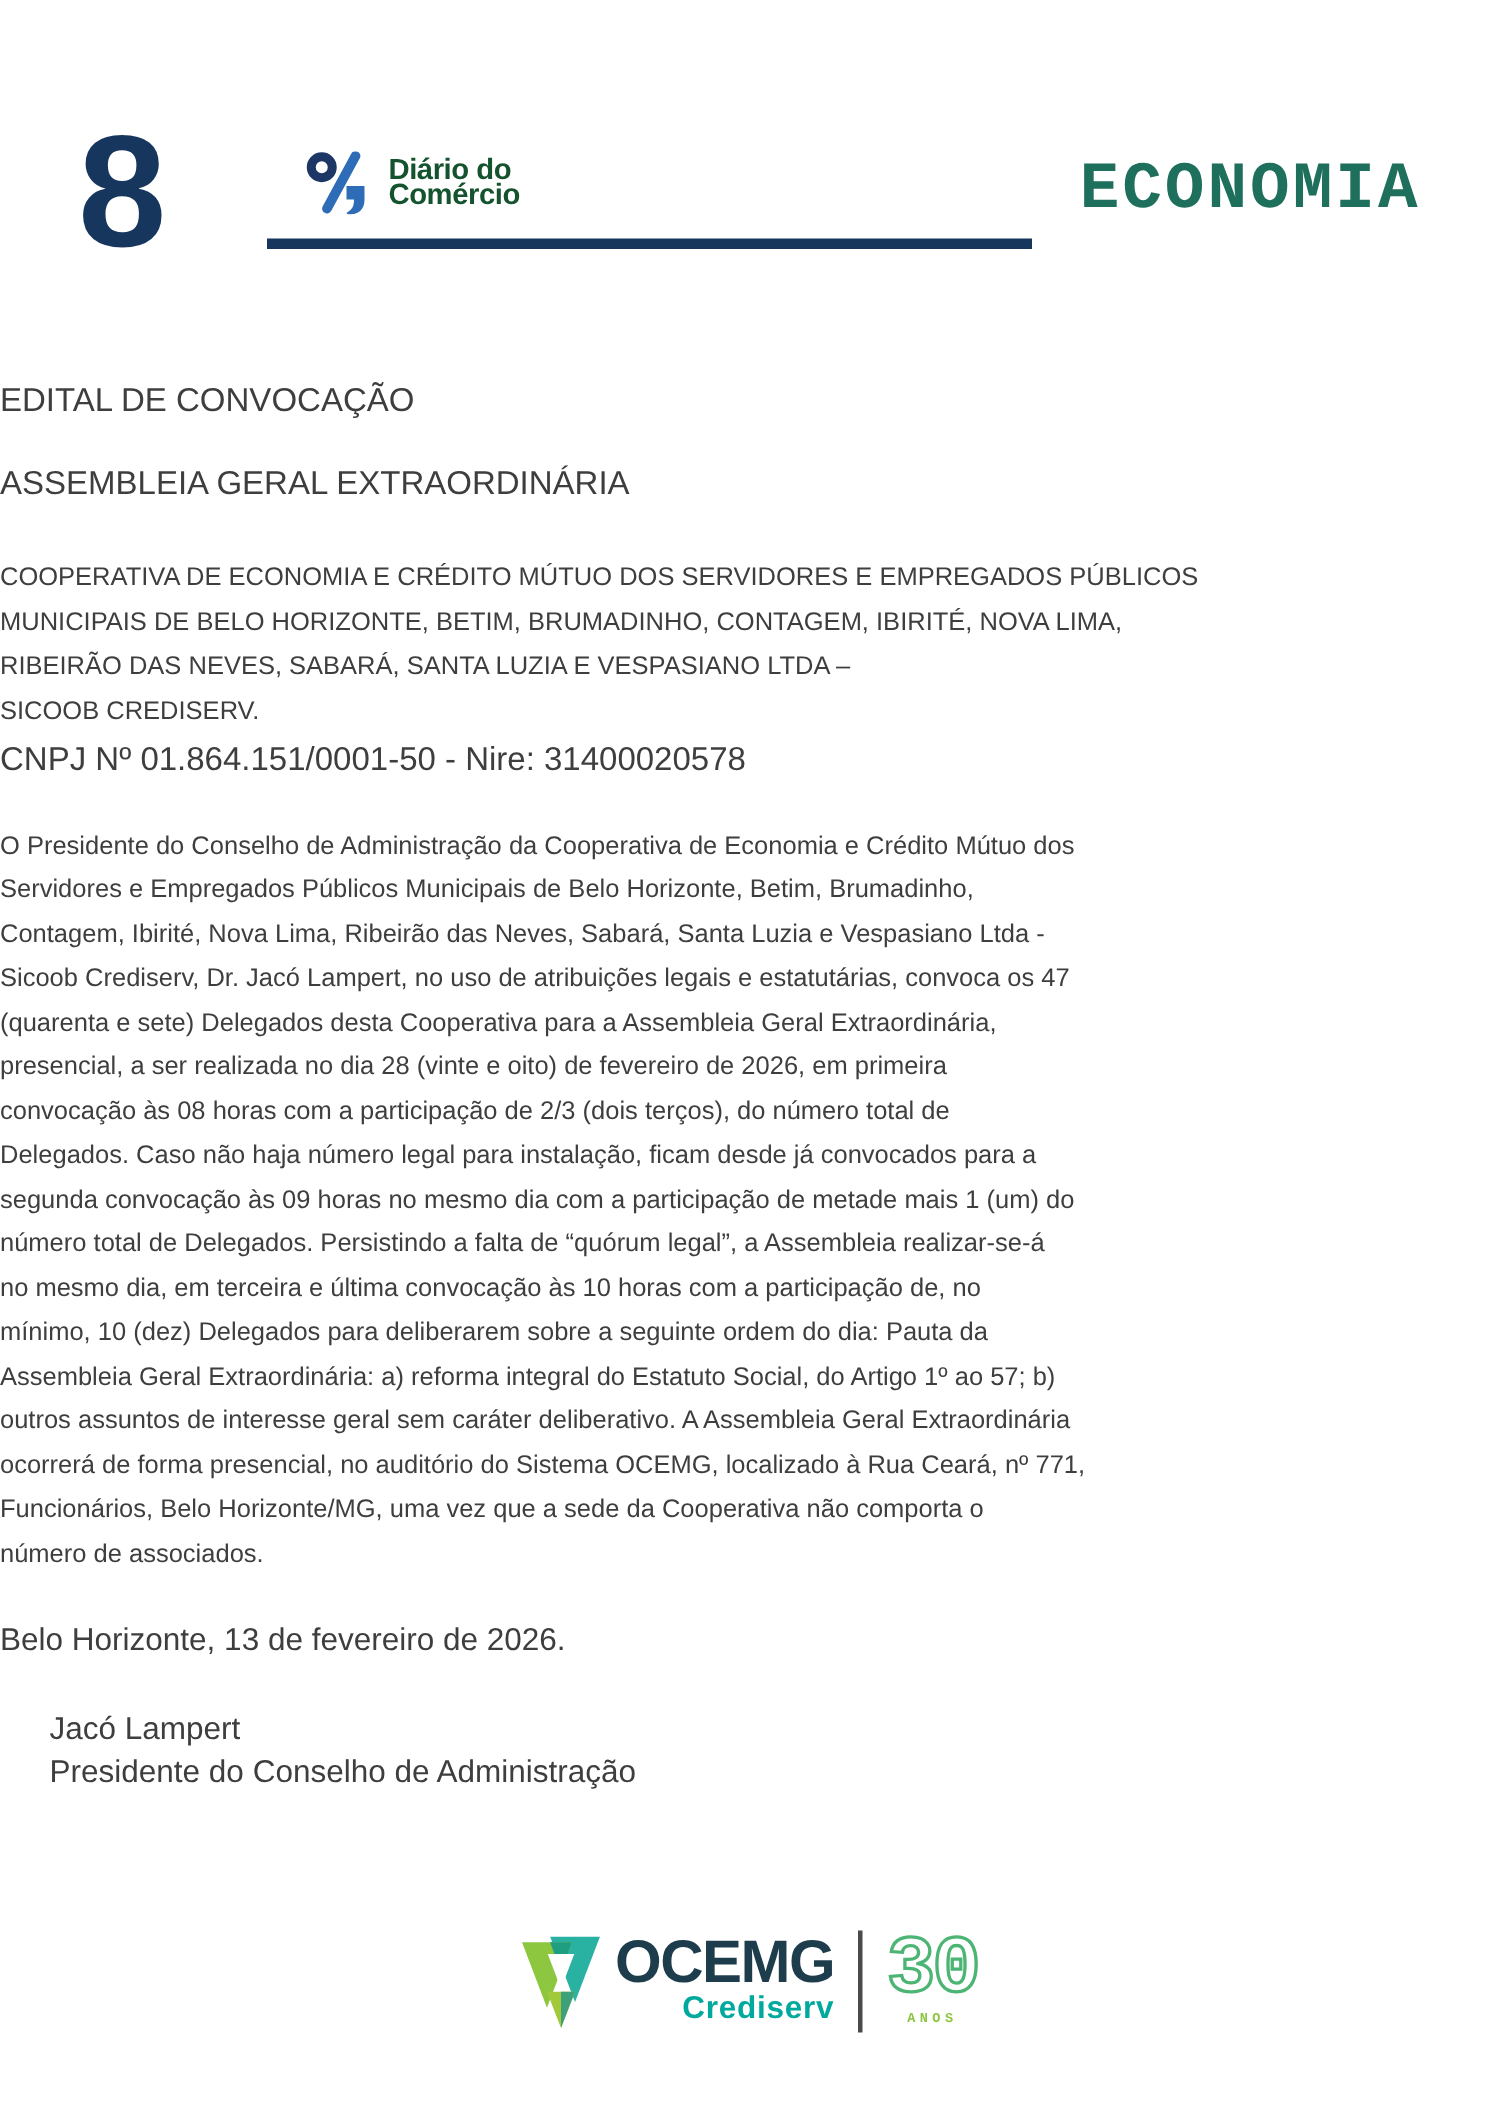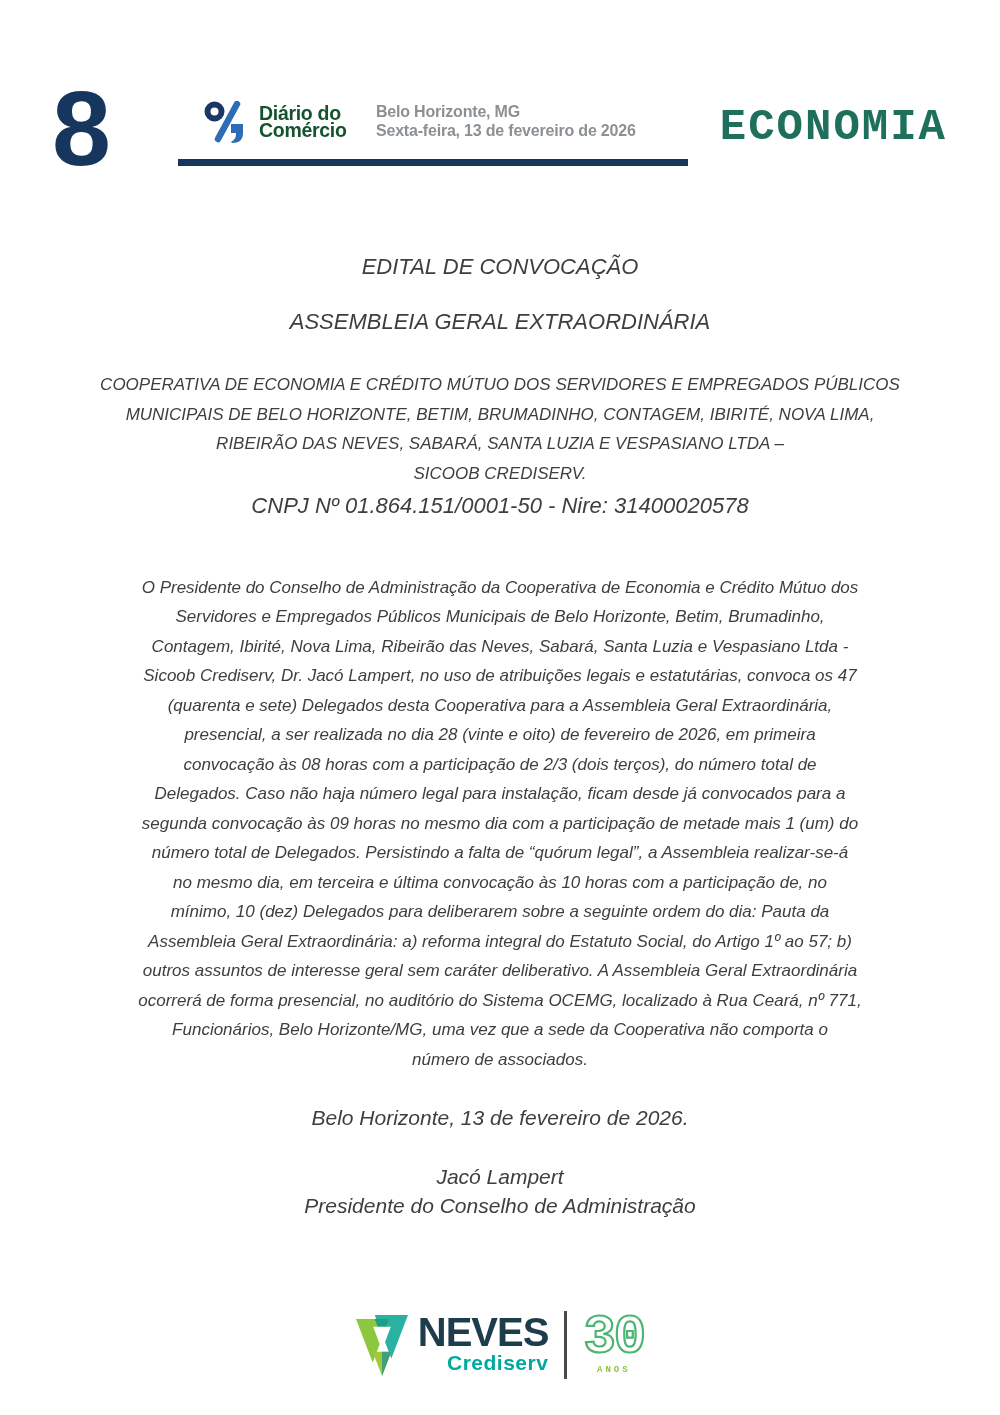--- a/index.html
+++ b/index.html
@@ -35,31 +35,31 @@
     width: 510px; height: 7px; background: #17365e;
   }
   .section-title {
     position: absolute; right: 53px; top: 103px;
     font-family: Liberation Mono, monospace;
     font-weight: 700; font-size: 44px; line-height: 48px;
     color: #1e6f5b; letter-spacing: 2px;
   }
 
   
-  .notice { text-align: center; color: #3e3e3e; font-style: italic; }
+  .notice { color: #3e3e3e; }
   .doc-line { white-space: pre; font-size: 22px; line-height: 29.5px; }
   .doc-block { white-space: pre; font-size: 17px; line-height: 29.5px; }
   .notice-title    { margin-top: 84px; }
   .notice-subtitle { margin-top: 25px; }
   .coop-name       { margin-top: 34px; }
   .registry        { margin-top: 3px; font-size: 22px; }
-  .notice-body     { margin-top: 52px; }
+  .notice-body     { margin-top: 28px; }
   .closing-date    { margin-top: 29px; font-size: 21px; }
   .signature       { margin-top: 29px; }
-  .signature .doc-line { font-size: 21px; }
+  .signature .doc-line { font-size: 21px; padding-left: 33px; }
 
   
   .footer {
     margin-top: 90px;
     display: flex; justify-content: center; align-items: center;
   }
   .sicoob-mark { width: 52px; height: 62px; margin-right: 10px; margin-top: 2px; }
   .sicoob-word { display: flex; flex-direction: column; align-items: flex-end; }
   .sicoob-name {
     font-size: 40px; line-height: 34px; font-weight: 800;
@@ -94,24 +94,20 @@
         <svg viewBox="0 0 46 42" width="46" height="42">
           <circle cx="10.5" cy="10.5" r="7" fill="none" stroke="#1c3766" stroke-width="6"></circle>
           <path d="M33 3 L14 38" stroke="#2f6cb7" stroke-width="6.5" stroke-linecap="round" fill="none"></path>
           <path d="M27 23 h12 v9 c0 7 -4 10 -11 10 l-1 -1 c4 -2.5 5 -4.5 5 -9 h-5 z" fill="#2f6cb7"></path>
         </svg>
       </div>
       <div class="masthead-title">Diário do
 Comércio</div>
     </div>
 
-    <div class="edition-info">
-      <div>Belo Horizonte, MG</div>
-      <div>Sexta-feira, 13 de fevereiro de 2026</div>
-    </div>
 
     <div class="masthead-rule"></div>
 
     <div class="section-title">ECONOMIA</div>
   </div>
 
   <div class="notice">
     <div class="doc-line notice-title">EDITAL DE CONVOCAÇÃO</div>
     <div class="doc-line notice-subtitle">ASSEMBLEIA GERAL EXTRAORDINÁRIA</div>
 
@@ -152,21 +148,21 @@
       <svg viewBox="0 0 100 64" width="52" height="62" preserveAspectRatio="none">
         <polygon points="36,0 100,0 68,45" fill="#29b1a1"></polygon>
         <polygon points="0,4 64,4 32,49" fill="#8dc63f"></polygon>
         <polygon points="36,4 64,4 50,24" fill="#1f9e81"></polygon>
         <polygon points="33,12 67,12 50,36" fill="#ffffff"></polygon>
         <polygon points="32,38 68,38 50,63" fill="#a2c93a"></polygon>
         <polygon points="50,38 68,38 50,63" fill="#3fa17c"></polygon>
       </svg>
     </div>
     <div class="sicoob-word">
-      <div class="sicoob-name">NEVES</div>
+      <div class="sicoob-name">OCEMG</div>
       <div class="sicoob-sub">Crediserv</div>
     </div>
     <div class="logo-divider"></div>
     <div class="anniv">
       <div class="anniv-number">30</div>
       <div class="anniv-label">ANOS</div>
     </div>
   </div>
 
 </div>

